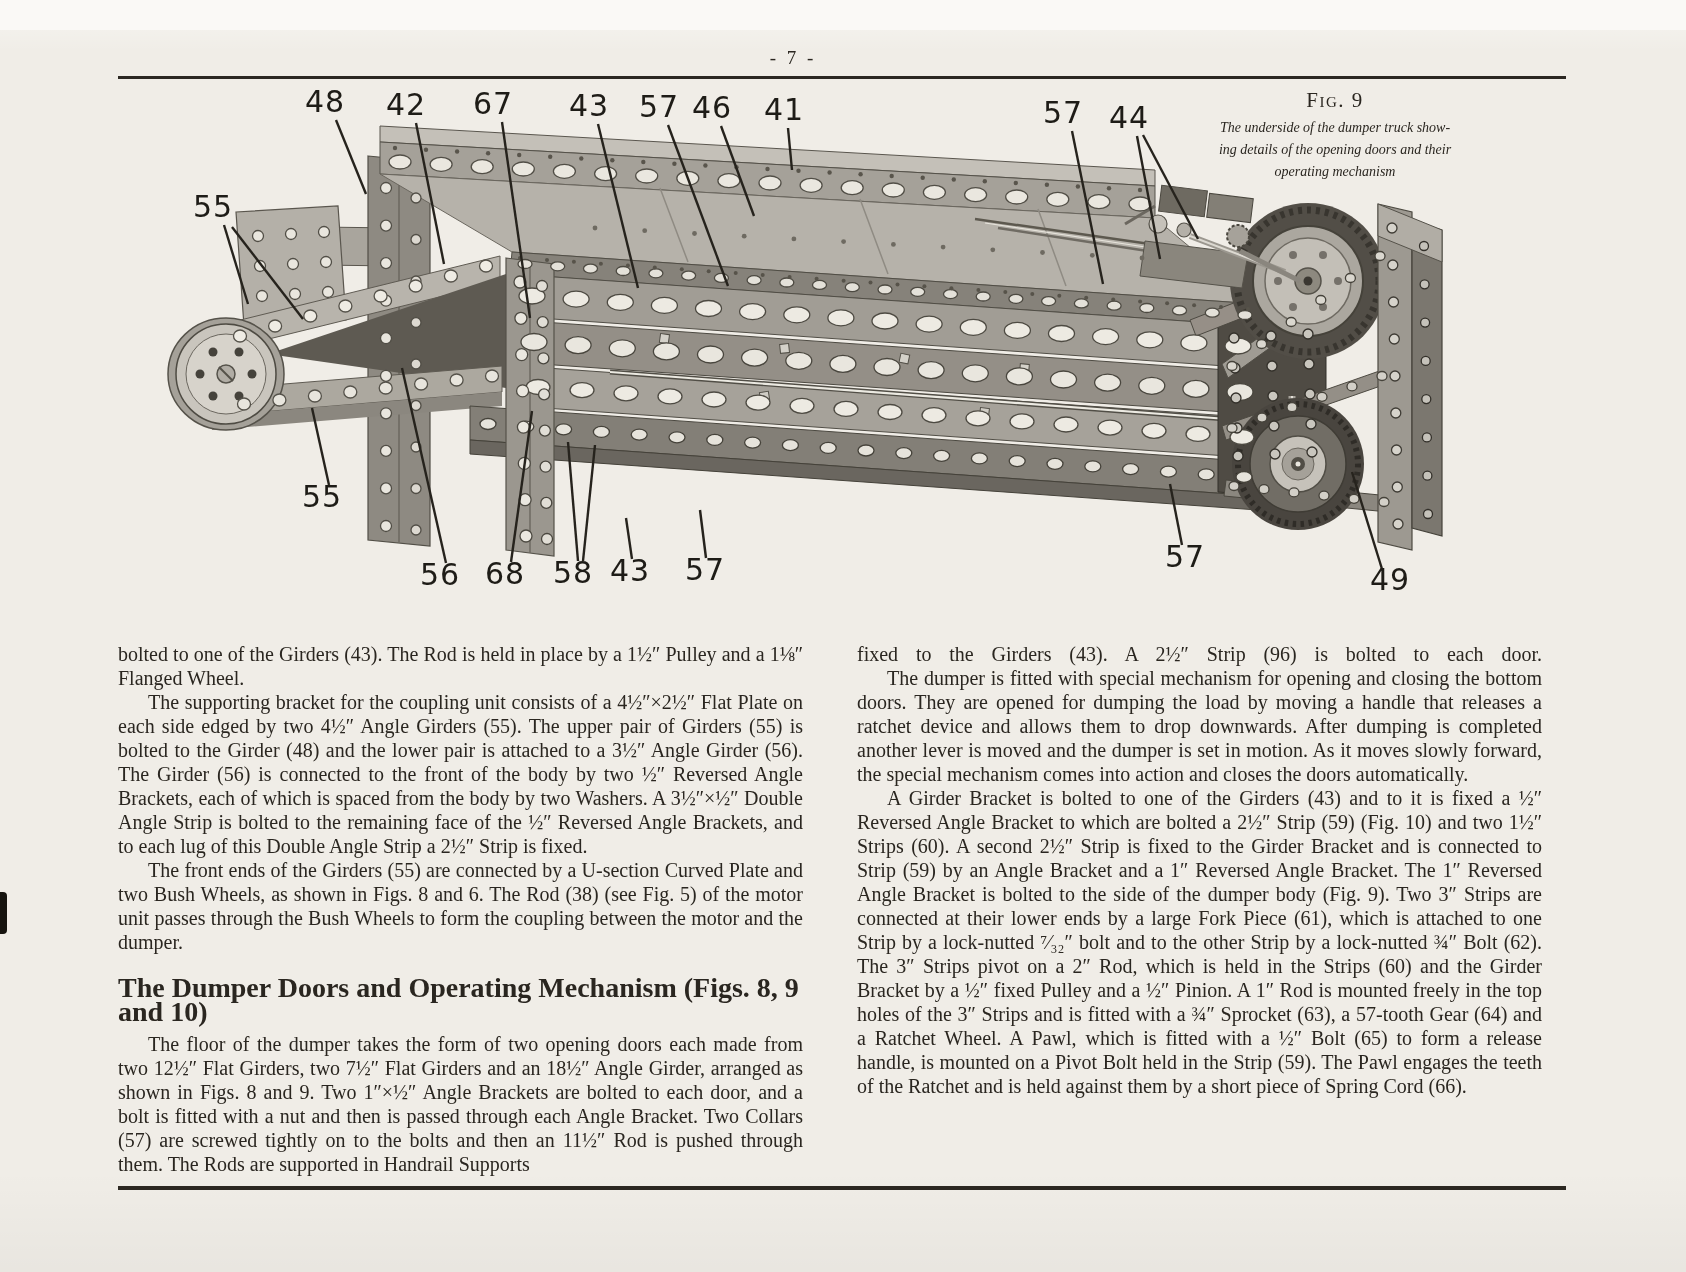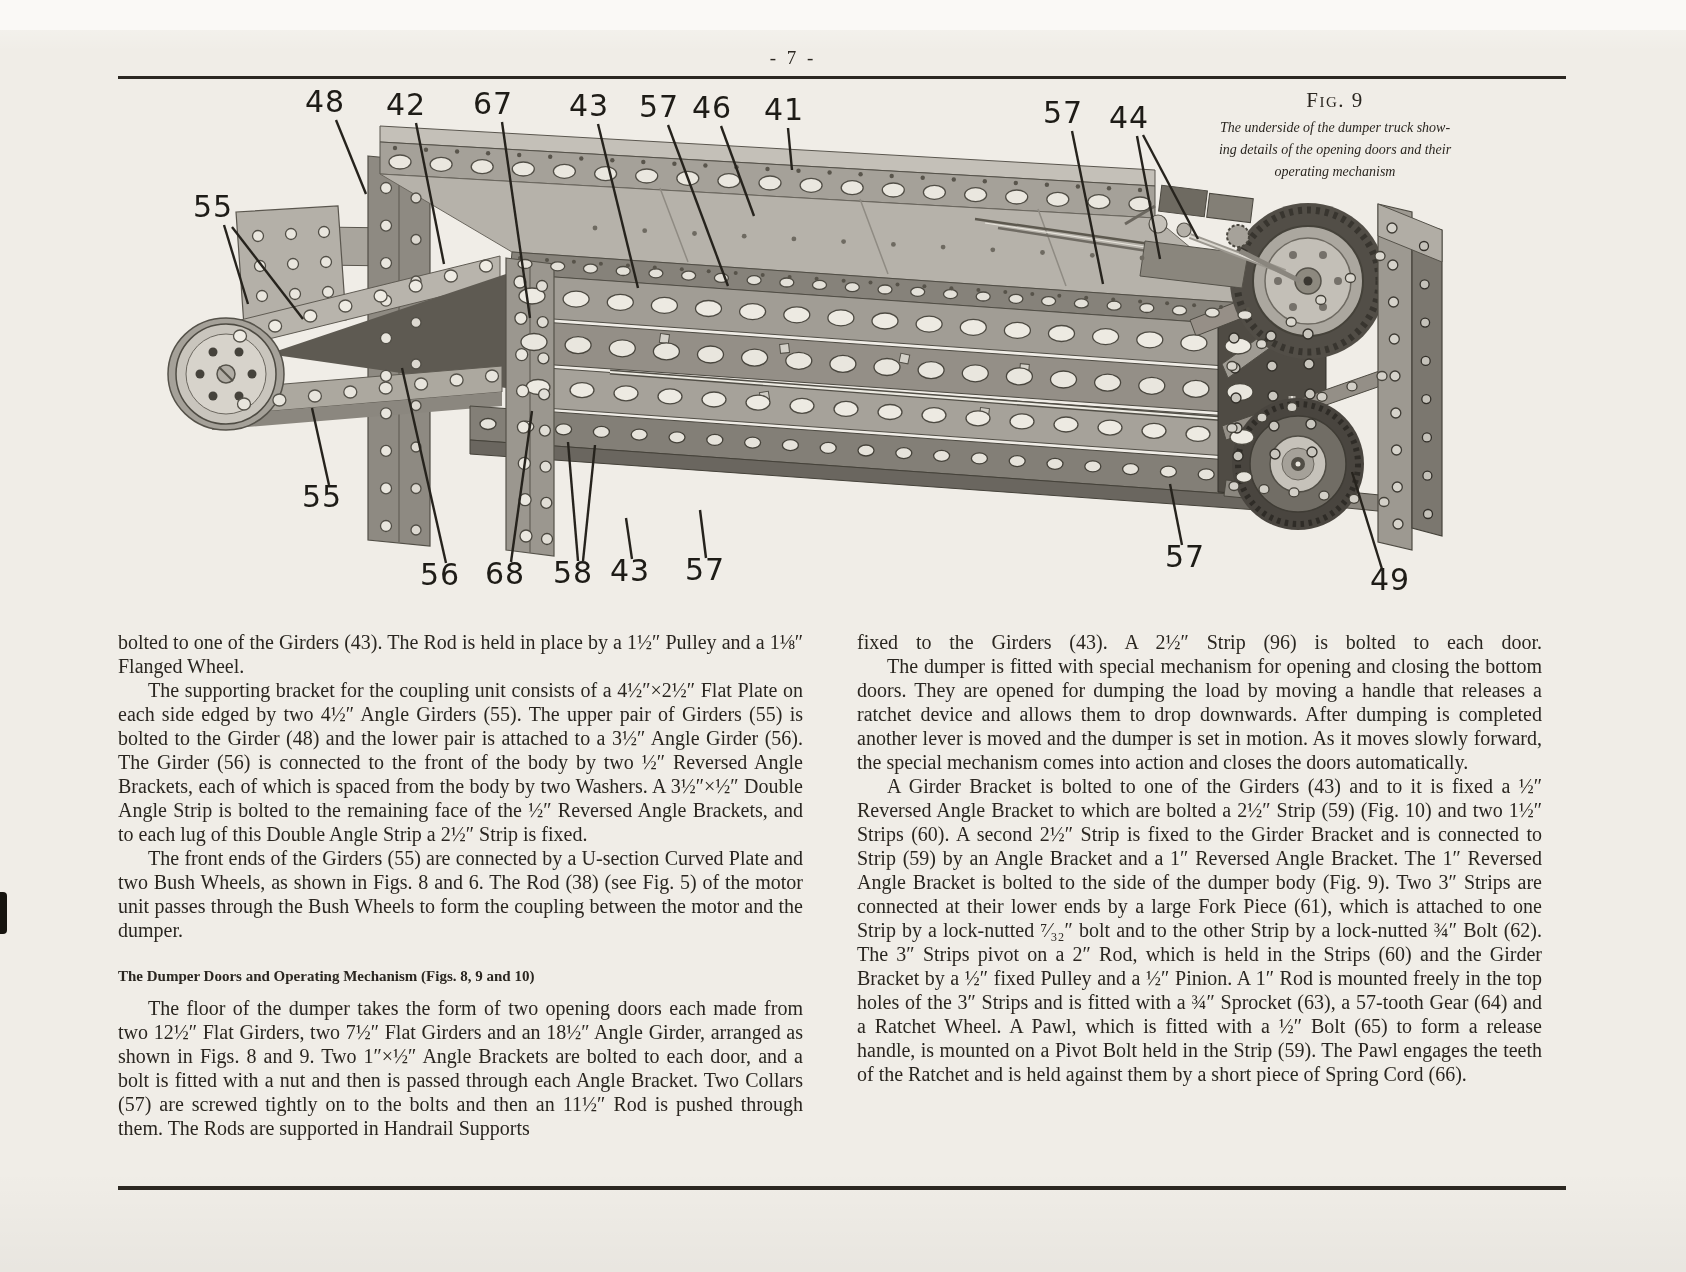--- a/index.html
+++ b/index.html
@@ -14,23 +14,23 @@
   .rule-top{top:76px;height:3px;}
   .rule-bottom{top:1186px;height:4px;}
   .figure-area{position:absolute;left:140px;top:76px;width:1365px;height:525px;}
   .figure-area svg{display:block;width:100%;height:100%;}
   .caption{position:absolute;left:1180px;top:88px;width:310px;text-align:center;}
   .caption-title{font-size:21px;font-variant:small-caps;letter-spacing:1.5px;margin-bottom:4px;}
   .caption-line{font-style:italic;font-size:14px;line-height:22px;}
   .columns{position:absolute;left:118px;top:630px;width:1424px;display:flex;gap:54px;}
   .col{width:685px;text-align:justify;font-size:20px;line-height:24px;}
   .col p{margin:0;text-indent:1.5em;}
-  .col p.noindent{text-indent:0;}
+  .col p.noindent{text-indent:0;margin-top:12px;}
   .col-right .plist p.noindent{text-align-last:justify;}
-  .heading{font-size:15px;line-height:24px;margin:22px 0 8px 0;font-weight:bold;
+  .heading{font-size:28px;line-height:24px;margin:22px 0 8px 0;font-weight:bold;
         text-align:left;text-indent:0;}
   .binding-mark{position:absolute;left:0;top:892px;width:7px;height:42px;background:#17140f;
         border-radius:0 4px 4px 0;}
   .callout{font-family:"DejaVu Sans","Liberation Sans",sans-serif;font-size:30px;
         fill:#1e1c17;letter-spacing:1px;}
 </style>
 </head>
 <body>
 
 <div class="page">

